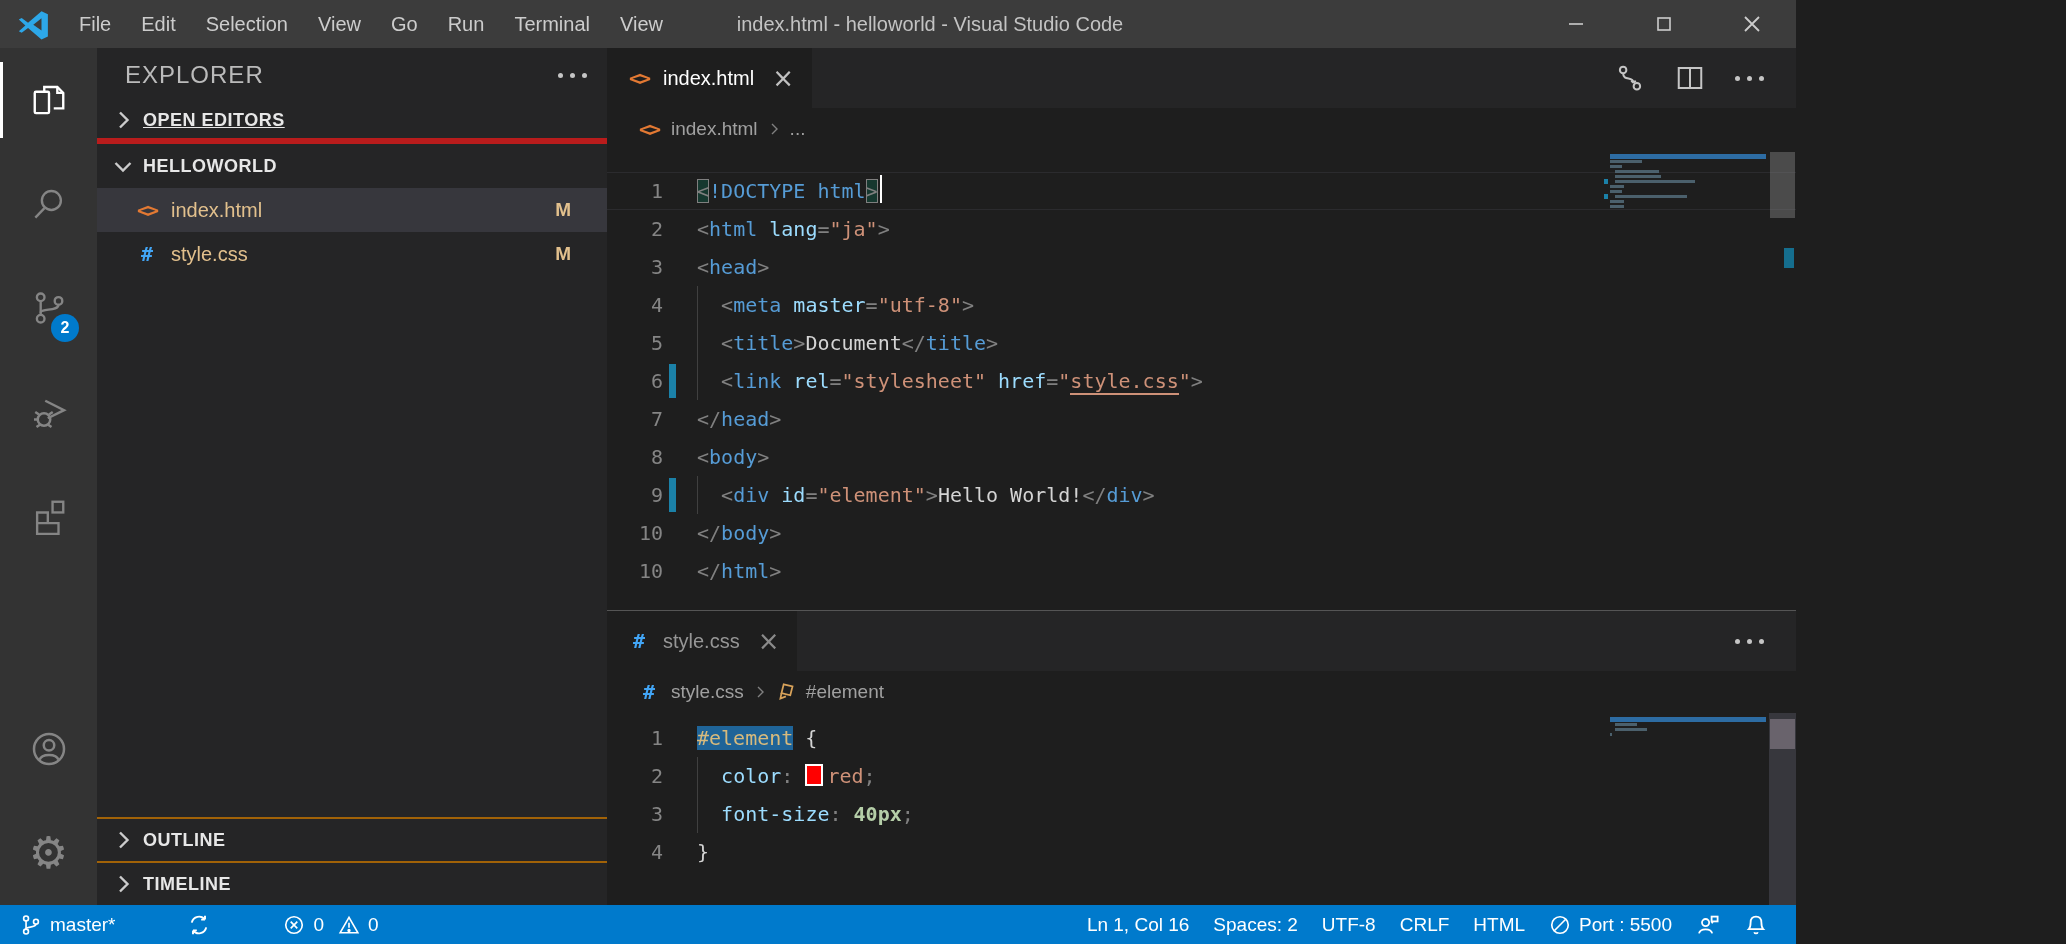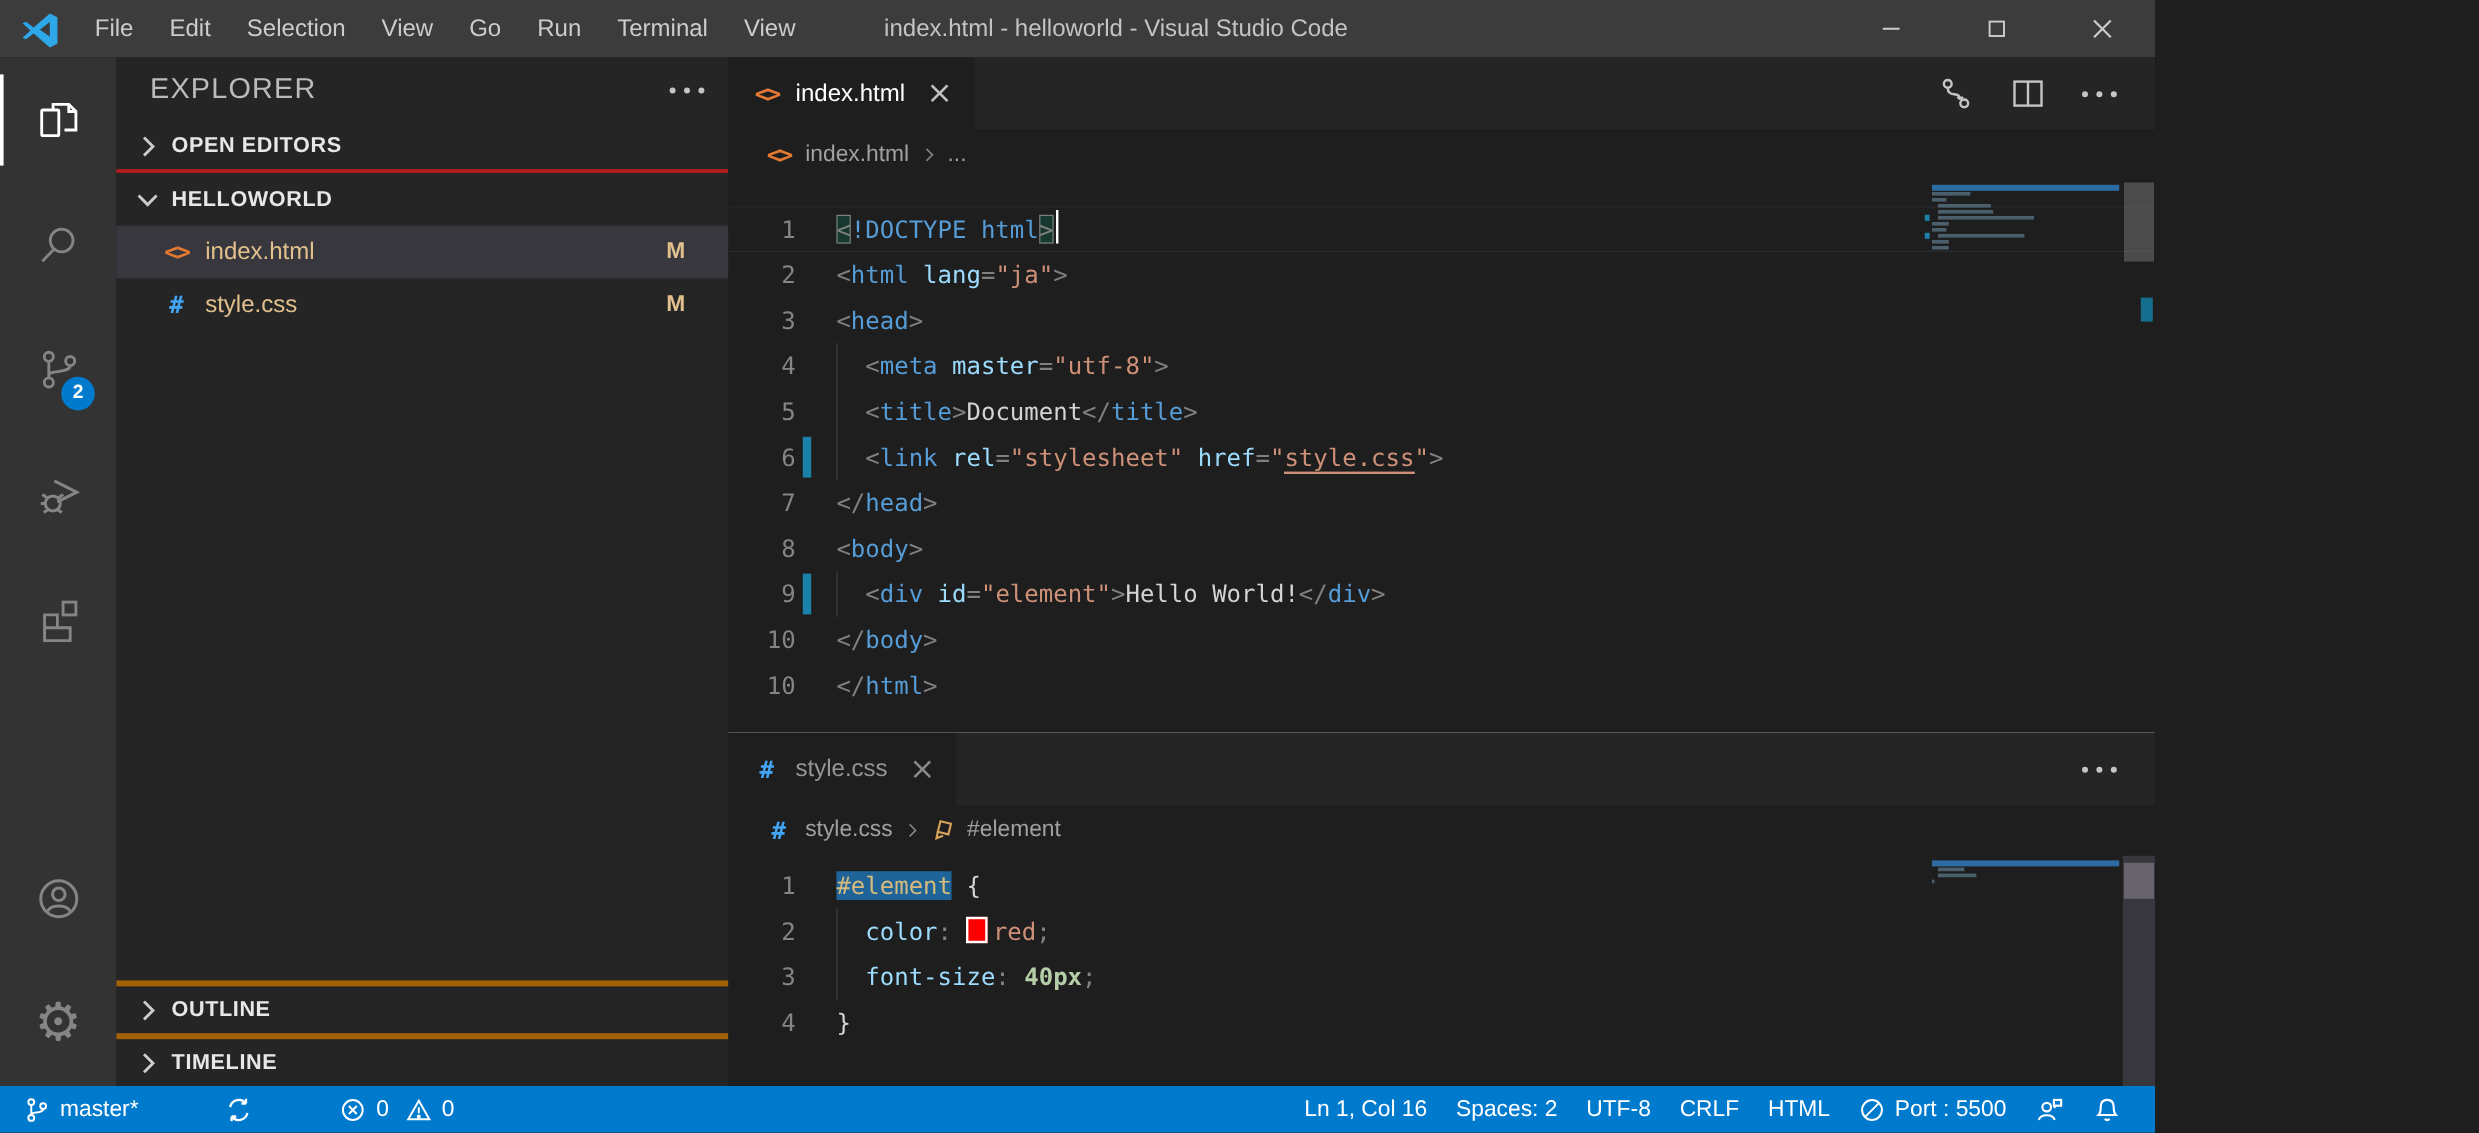--- a/index.html
+++ b/index.html
@@ -32,22 +32,22 @@
   .gear-glyph { font-size:44px; line-height:1; color:#858585; font-family:"DejaVu Sans", sans-serif; }
 
   
   .sidebar { width:510px; background:#252526; display:flex; flex-direction:column; font-size:20px; }
   .sb-header { height:54px; display:flex; align-items:center; padding:0 20px 0 28px; color:#bbbbbb; font-size:24px; letter-spacing:1px; }
   .sb-header .dots { margin-left:auto; }
   .dots { display:flex; gap:7px; }
   .dots i { width:5px; height:5px; border-radius:50%; background:#c5c5c5; }
   .sb-row { height:44px; display:flex; align-items:center; padding:0 14px; color:#cccccc; }
   .sb-section { font-weight:bold; color:#e7e7e7; font-size:18px; letter-spacing:.5px; }
-  .row-open-editors { border-bottom:3px solid #b91c1c; height:42px; }
-  .row-outline, .row-timeline { border-top:5px solid #a16207; height:44px; }
+  .row-open-editors { border-bottom:6px solid #b91c1c; height:42px;text-decoration:underline; }
+  .row-outline, .row-timeline { border-top:2px solid #a16207; height:44px; }
   .sb-chev { width:24px; height:24px; margin-right:8px; flex:0 0 24px; color:#cccccc; }
   .file-row { padding-left:36px; gap:10px; }
   .file-row.selected { background:#37373d; }
   .file-name { color:#e2c08d; }
   .file-badge { margin-left:auto; margin-right:22px; color:#e2c08d; font-weight:bold; font-size:19px; }
   .ficon { font-family:"DejaVu Sans Mono", monospace; font-weight:bold; font-size:20px; width:28px; text-align:center; flex:0 0 28px; }
   .ficon.html { color:#e37933; letter-spacing:-2px; }
   .ficon.css { color:#42a5f5; }
   .sb-spacer { flex:1; }
 

